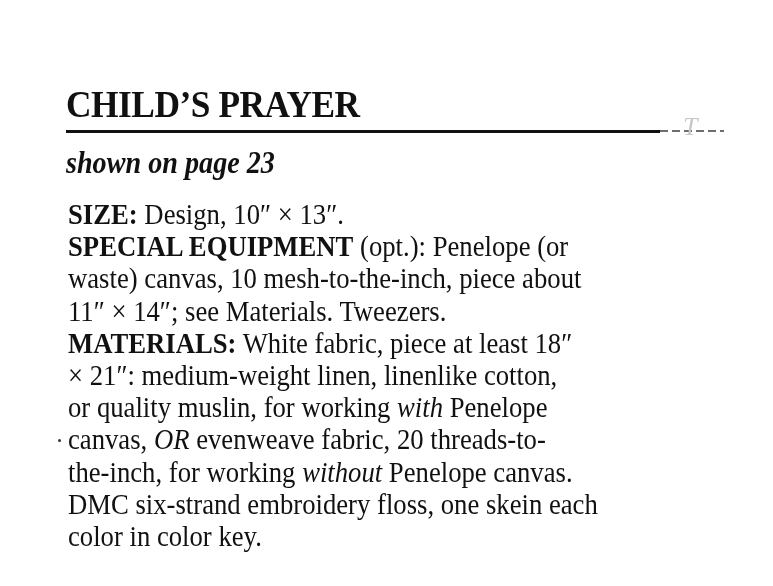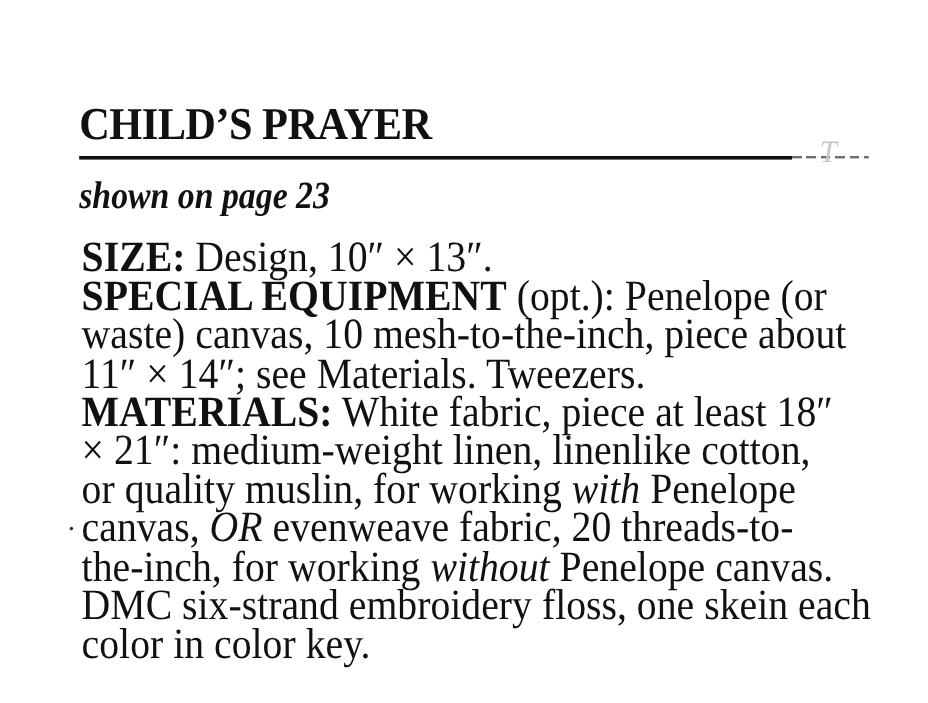--- a/index.html
+++ b/index.html
@@ -70,21 +70,21 @@
       white-space: nowrap;
       transform: scaleX(0.88);
       transform-origin: left top;
       margin: 0;
     }
     .body-text {
       position: absolute;
       left: 68px;
       top: 168px;
       width: 668px;
-      font-size: 36px;
+      font-size: 29px;
       line-height: 32.2px;
     }
     .line {
       display: block;
       white-space: nowrap;
       transform: scaleX(0.92);
       transform-origin: left top;
       height: 32.2px;
     }
     .lbl { font-weight: bold; }

